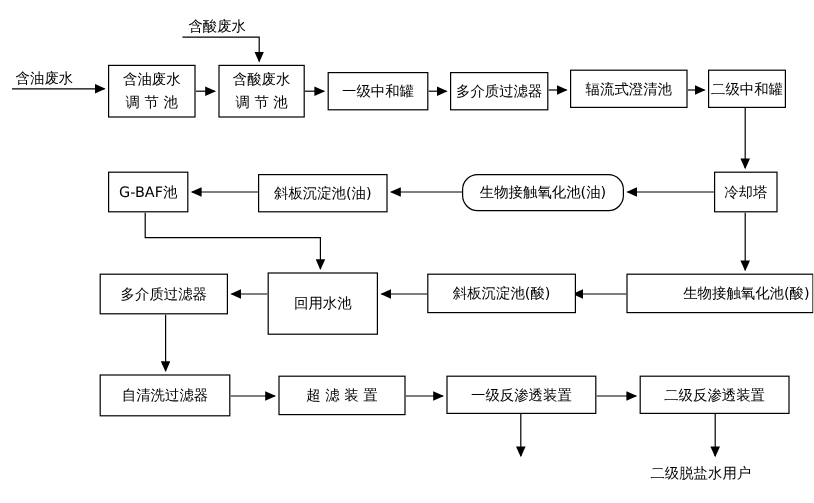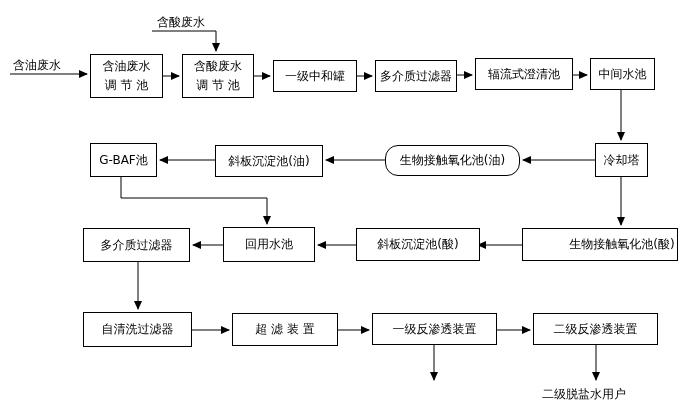--- a/index.html
+++ b/index.html
@@ -76,28 +76,28 @@
     <line x1="596" y1="345" x2="596" y2="380" marker-end="url(#arr)"></line>
   </svg>
 
   <div class="node" style="left:90px;  top:54px;  width:73px;  height:44px;">含油废水
 调 节 池</div>
   <div class="node" style="left:182px; top:54px;  width:72px;  height:44px;">含酸废水
 调 节 池</div>
   <div class="node" style="left:273px; top:60px;  width:84px;  height:32px;">一级中和罐</div>
   <div class="node" style="left:375px; top:60px;  width:82px;  height:32px;">多介质过滤器</div>
   <div class="node" style="left:475px; top:58px;  width:98px;  height:32px;">辐流式澄清池</div>
-  <div class="node" style="left:590px; top:58px;  width:65px;  height:32px;">中间水池</div>
+  <div class="node" style="left:590px; top:58px;  width:65px;  height:32px;">二级中和罐</div>
   <div class="node" style="left:595px; top:143px; width:53px;  height:34px;">冷却塔</div>
   <div class="node" style="left:385px; top:145px; width:135px; height:31px;border-radius:13px;">生物接触氧化池(油)</div>
   <div class="node" style="left:215px; top:145px; width:108px; height:32px;">斜板沉淀池(油)</div>
   <div class="node" style="left:90px;  top:143px; width:67px;  height:34px;">G-BAF池</div>
   <div class="node" style="left:522px; top:228px; width:156px; height:33px;padding-left:44px;">生物接触氧化池(酸)</div>
   <div class="node" style="left:356px; top:228px; width:124px; height:33px;">斜板沉淀池(酸)</div>
-  <div class="node" style="left:223px; top:227px; width:92px;  height:35px;">回用水池</div>
+  <div class="node" style="left:223px; top:227px; width:92px;  height:52px;">回用水池</div>
   <div class="node" style="left:83px;  top:228px; width:107px; height:34px;">多介质过滤器</div>
   <div class="node" style="left:83px;  top:312px; width:109px; height:35px;">自清洗过滤器</div>
   <div class="node" style="left:232px; top:313px; width:106px; height:33px;">超 滤 装 置</div>
   <div class="node" style="left:372px; top:313px; width:125px; height:32px;">一级反渗透装置</div>
   <div class="node" style="left:533px; top:313px; width:125px; height:32px;">二级反渗透装置</div>
 
   <div class="flow-label" style="left:13px;  top:57px;">含油废水</div>
   <div class="flow-label" style="left:157px; top:14px;">含酸废水</div>
   <div class="flow-label" style="left:542px; top:386px;">二级脱盐水用户</div>
 

